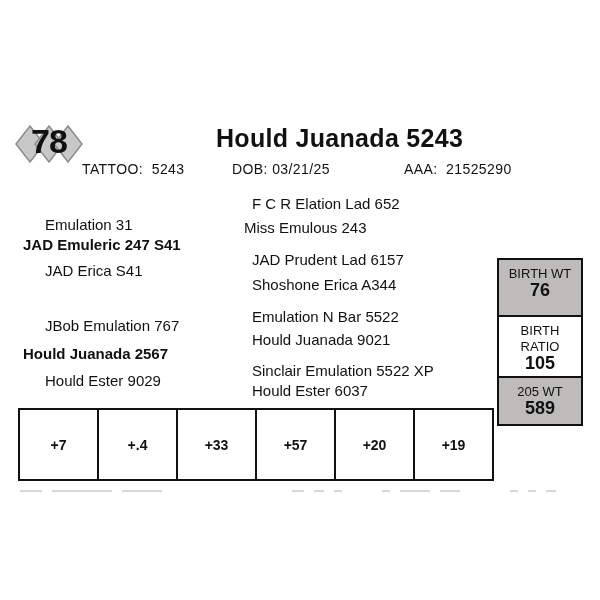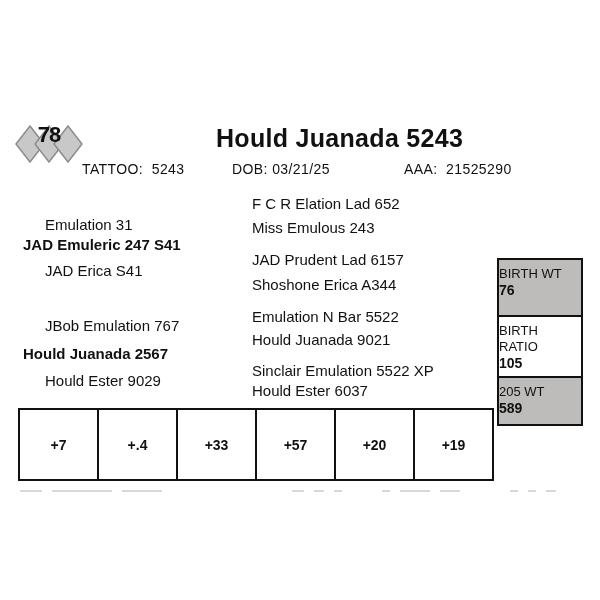--- a/index.html
+++ b/index.html
@@ -2,35 +2,35 @@
 <html><head>
 <meta charset="utf-8">
 <style>
   html, body { margin: 0; padding: 0; background: #ffffff; }
   body { width: 600px; height: 600px; position: relative; overflow: hidden;
          font-family: "Liberation Sans", "DejaVu Sans", sans-serif; color: #111; }
   .abs { position: absolute; }
   .lot-badge { left: 14px; top: 120px; width: 70px; height: 48px; }
   .lot-badge svg { position: absolute; left: 0; top: 0; }
   .lot-num { position: absolute; left: 0; top: 2px; width: 70px; text-align: center;
-             font-weight: bold; font-size: 22px; letter-spacing: -1px; color: #111; }
+             font-weight: bold; font-size: 34px; letter-spacing: -1px; color: #111; }
   .title { left: 216px; top: 124px; font-size: 25px; font-weight: bold; letter-spacing: 0.3px; }
   .meta { top: 161px; font-size: 14px; letter-spacing: 0.4px; }
   .ped { font-size: 15px; white-space: nowrap; }
   .ped.bold { font-weight: bold; }
   table.epd { position: absolute; left: 18px; top: 408px; width: 476px; height: 73px;
               border-collapse: collapse; table-layout: fixed; }
   table.epd td { border: 2px solid #111; text-align: center; font-size: 14px; }
   table.epd tr.hdr td { background: #bdbcbb; height: 34px; letter-spacing: 0.3px; }
   table.epd tr.val td { background: #ffffff; font-weight: bold; height: 35px; }
   .side { left: 497px; top: 258px; width: 82px; border: 2px solid #111; }
-  .side .cell { border-top: 2px solid #111; font-size: 13px; line-height: 16px; }
+  .side .cell { border-top: 2px solid #111; text-align: center; font-size: 13px; line-height: 16px; }
   .side .cell:first-child { border-top: none; }
   .side .cell.gray { background: #bdbcbb; }
-  .side .v { font-weight: bold; font-size: 14px; }
+  .side .v { font-weight: bold; font-size: 18px; }
   .cutline { left: 20px; top: 490px; width: 560px; height: 6px; overflow: hidden; }
   .cutline span { display: inline-block; height: 2px; background: #d8d8d8; margin-right: 10px; vertical-align: top; }
 </style>
 </head>
 <body>
 
 <div class="abs lot-badge">
   <svg width="70" height="48" viewBox="0 0 70 48">
     <polygon points="16,6 30,24 16,42 2,24" fill="#c8c8c8" stroke="#8c8c8c" stroke-width="1.5"></polygon>
     <polygon points="35,6 49,24 35,42 21,24" fill="#c8c8c8" stroke="#8c8c8c" stroke-width="1.5"></polygon>
@@ -56,21 +56,21 @@
 
 <div class="abs ped" style="left:45px; top:216px;">Emulation 31</div>
 <div class="abs ped bold" style="left:23px; top:236px;">JAD Emuleric 247 S41</div>
 <div class="abs ped" style="left:45px; top:262px;">JAD Erica S41</div>
 
 <div class="abs ped" style="left:45px; top:317px;">JBob Emulation 767</div>
 <div class="abs ped bold" style="left:23px; top:345px;">Hould Juanada 2567</div>
 <div class="abs ped" style="left:45px; top:372px;">Hould Ester 9029</div>
 
 <div class="abs ped" style="left:252px; top:195px;">F C R Elation Lad 652</div>
-<div class="abs ped" style="left:252px; top:219px;">Miss Emulous 243</div>
+<div class="abs ped" style="left:244px; top:219px;">Miss Emulous 243</div>
 <div class="abs ped" style="left:252px; top:251px;">JAD Prudent Lad 6157</div>
 <div class="abs ped" style="left:252px; top:276px;">Shoshone Erica A344</div>
 <div class="abs ped" style="left:252px; top:308px;">Emulation N Bar 5522</div>
 <div class="abs ped" style="left:252px; top:331px;">Hould Juanada 9021</div>
 <div class="abs ped" style="left:252px; top:362px;">Sinclair Emulation 5522 XP</div>
 <div class="abs ped" style="left:252px; top:382px;">Hould Ester 6037</div>
 
 <table class="epd">
   <tbody>
   <tr class="val">

